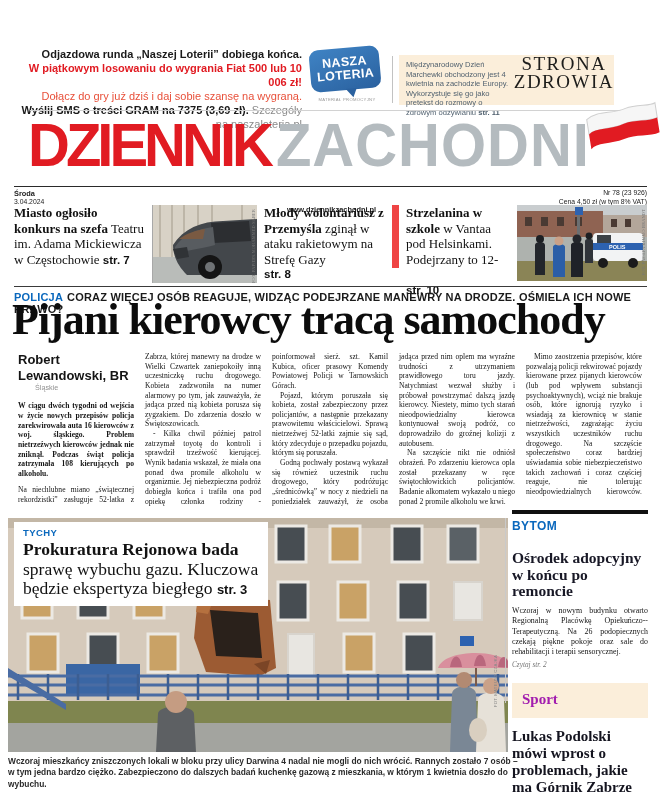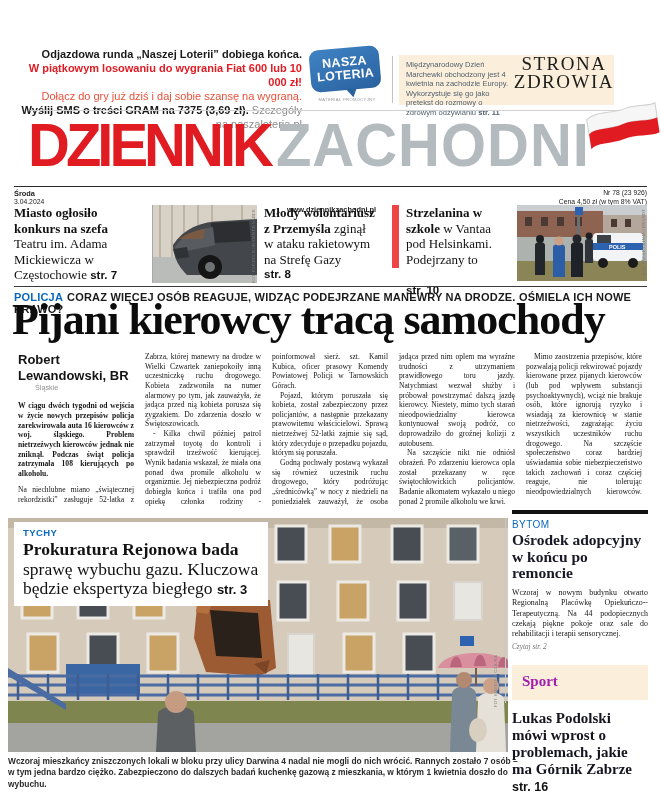--- a/index.html
+++ b/index.html
@@ -36,21 +36,21 @@
   .flag{position:absolute;top:-8px;right:-12px;transform:rotate(-9deg);}
 
   .rule-dark{position:absolute;left:14px;width:633px;height:1px;background:#2a2a2a;}
   .dateline{position:absolute;top:189px;left:14px;width:633px;font-size:6.8px;color:#222;}
   .dateline .c{position:absolute;left:2px;right:0;text-align:center;font-weight:bold;font-size:7.4px;}
   .dateline .l b{display:block;font-size:7.4px;}
   .dateline .r{position:absolute;right:0;top:0;text-align:right;line-height:1.3;}
 
   
   .stories{position:absolute;top:205px;left:14px;width:633px;height:78px;display:flex;font-family:"Liberation Serif",serif;font-size:13px;line-height:1.2;}
-  .story{padding-right:16px;}
+  .story{padding-right:7px;}
   .story b{font-weight:bold;}
   .story .page{font-family:"Liberation Sans",sans-serif;font-weight:bold;font-size:11.5px;}
   .story1{width:152px;border-right:1px solid #a8a8a8;}
   .story2{width:142px;border-right:7px solid #ef4444;padding-left:7px;}
   .story3{width:112px;padding-left:7px;}
   .story2 .page,.story3 .page{display:block;margin-top:1px;}
   .ph{position:relative;flex:none;}
   .ph svg{display:block;}
   .vcredit{position:absolute;writing-mode:vertical-rl;transform:rotate(180deg);font-size:4.3px;color:#777;letter-spacing:.2px;background:rgba(255,255,255,.0);}
   .vc-car{right:1px;top:4px;}
@@ -75,37 +75,37 @@
   .tychy .hl{font-family:"Liberation Serif",serif;font-size:17.5px;line-height:1.12;color:#121212;}
   .tychy .hl b{font-weight:bold;}
   .tychy .page{font-family:"Liberation Sans",sans-serif;font-weight:bold;font-size:13px;}
   .vc-main{left:493px;top:655px;position:absolute;writing-mode:vertical-rl;transform:rotate(180deg);font-size:4.3px;color:#888;}
   .caption{position:absolute;top:756px;left:8px;width:512px;font-size:8.4px;font-weight:bold;color:#2b2b2b;line-height:1.35;}
 
   
   .colrule{position:absolute;left:505px;top:518px;width:1px;height:185px;background:#c9c9c9;}
   .rightcol{position:absolute;left:512px;top:510px;width:136px;}
   .blackbar{height:4px;background:#101010;margin-bottom:5px;}
-  .rc-label{color:var(--accent-blue);font-weight:400;font-size:10px;letter-spacing:.4px;margin-bottom:2px;}
+  .rc-label{color:var(--accent-blue);font-weight:700;font-size:12px;letter-spacing:.4px;margin-bottom:17px;}
   .rc-head{font-family:"Liberation Serif",serif;font-weight:bold;font-size:15.5px;line-height:1.08;color:#181826;margin-bottom:6px;}
   .rc-body{font-family:"Liberation Serif",serif;font-size:7.9px;line-height:1.3;text-align:justify;color:#141414;}
   .rc-cont{font-family:"Liberation Serif",serif;font-style:italic;font-size:7.3px;color:#777;margin-top:2px;}
   .sport-box{margin-top:14px;background:var(--beige);padding:8px 10px 10px;font-family:"Liberation Serif",serif;font-weight:bold;font-size:15px;color:#a21caf;}
   .podolski{margin-top:10px;font-family:"Liberation Serif",serif;font-weight:bold;font-size:15px;line-height:1.14;color:#14141f;}
   .podolski-page{font-family:"Liberation Sans",sans-serif;font-weight:800;font-size:12.5px;margin-top:2px;}
   .foot-div{margin-top:8px;height:1.5px;background:#9a9a9a;}
 </style>
 </head>
 <body>
 
 <div class="page">
 
   <div class="promo-left">
     <div class="l1">Odjazdowa runda „Naszej Loterii” dobiega końca.</div>
-    <div class="l2">W piątkowym losowaniu do wygrania Fiat 600 lub 10 000 zł!</div>
+    <div class="l2">W piątkowym losowaniu do wygrania Fiat 500 lub 10 006 zł!</div>
     <div class="l3">Dołącz do gry już dziś i daj sobie szansę na wygraną.</div>
     <div class="l4"><b>Wyślij SMS o treści GRAM na 7375 (3,69 zł).</b><span> Szczegóły na naszaloteria.pl</span></div>
   </div>
   <div class="badge">
     <span>NASZA</span>
     <span>LOTERIA</span>
   </div>
   <div class="badge-sub">MATERIAŁ PROMOCYJNY</div>
   <div class="promo-divider"></div>
   <div class="health-box">
@@ -317,21 +317,21 @@
     </div>
   </div>
   <span class="vcredit vc-main">FOT. MATEUSZ CZAJKA</span>
   <div class="caption">Wczoraj mieszkańcy zniszczonych lokali w bloku przy ulicy Darwina 4 nadal nie mogli do nich wrócić. Rannych zostało 7 osób – w tym jedna bardzo ciężko. Zabezpieczono do dalszych badań kuchenkę gazową z mieszkania, w którym 1 kwietnia doszło do wybuchu.</div>
 
   <div class="colrule"></div>
   <aside class="rightcol">
     <div class="blackbar"></div>
     <div class="rc-label">BYTOM</div>
     <div class="rc-head">Ośrodek adopcyjny w końcu po remoncie</div>
-    <div class="rc-body">Wczoraj w nowym budynku otwarto Regionalną Placówkę Opiekuńczo--Terapeutyczną. Na 44 podopiecznych czekają piękne pokoje oraz sale do rehabilitacji i terapii sensorycznej.</div>
+    <div class="rc-body">Wczoraj w nowym budynku otwarto Regionalną Placówkę Opiekuńczo--Terapeutyczną. Na 26 podopiecznych czekają piękne pokoje oraz sale do rehabilitacji i terapii sensorycznej.</div>
     <div class="rc-cont">Czytaj str. 2</div>
     <div class="sport-box"><span>Sport</span></div>
     <div class="podolski">Lukas Podolski mówi wprost o problemach, jakie ma Górnik Zabrze</div>
     <div class="podolski-page">str. 16</div>
     <div class="foot-div"></div>
 
   </aside>
 
 </div>
 

